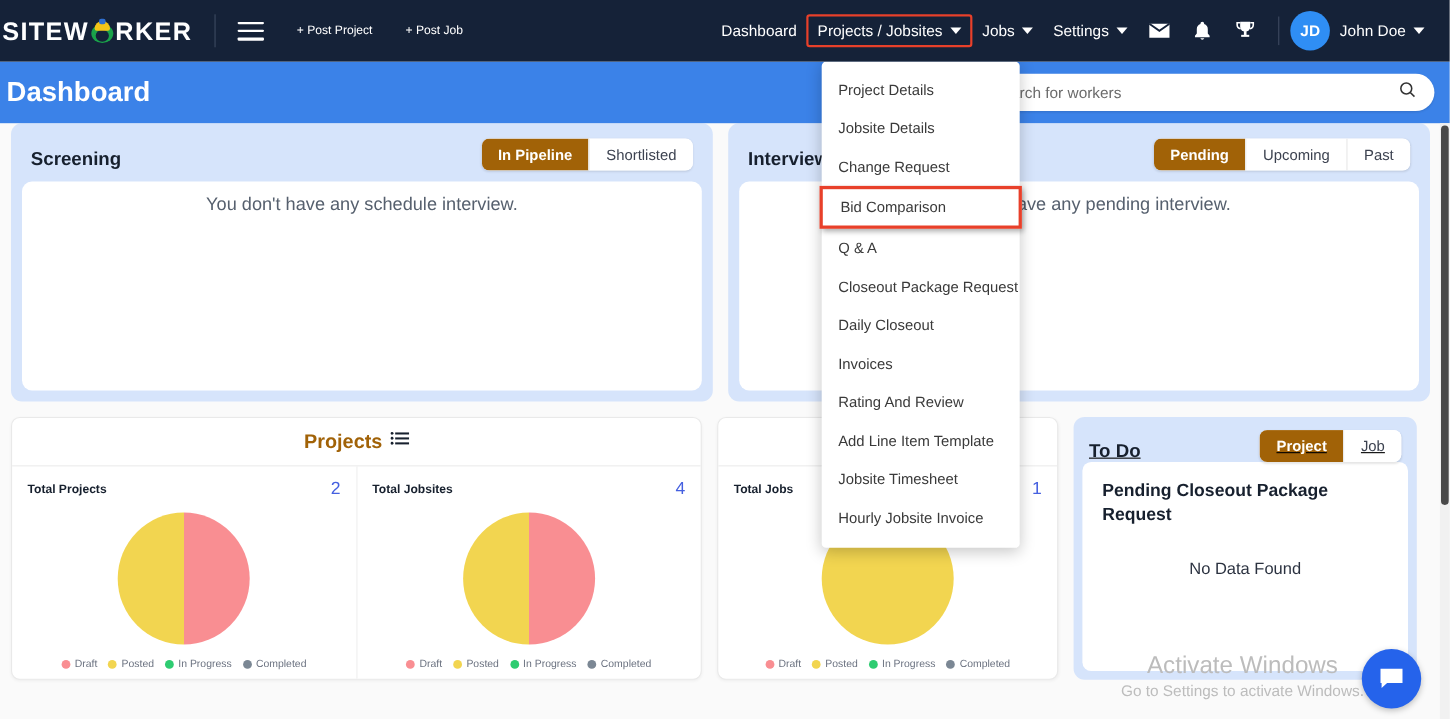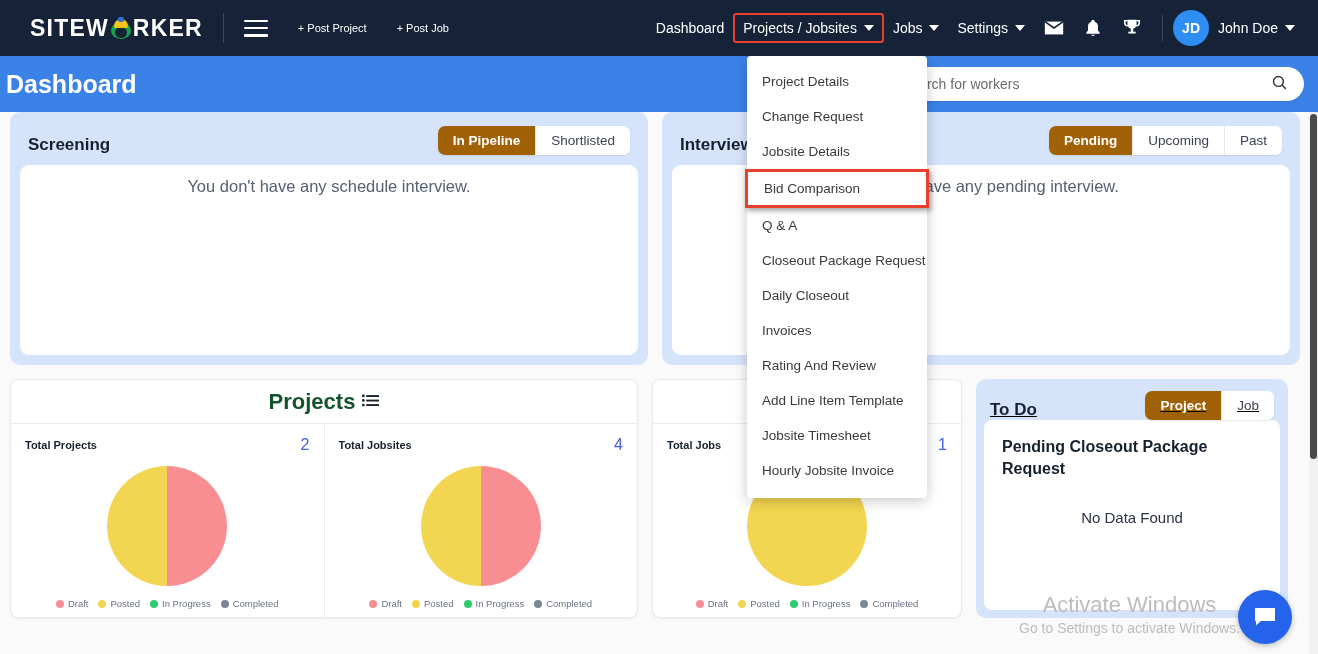--- a/index.html
+++ b/index.html
@@ -10,21 +10,21 @@
     overflow: hidden;
   }
   .app { position: relative; width: 1318px; height: 654px; background: #fafafa; }
 
   
   .topnav {
     position: absolute; top: 0; left: 0; width: 1318px; height: 56px;
     background: #152238; display: flex; align-items: center;
     z-index: 30;
   }
-  .logo-wrap { display: flex; align-items: center; padding-left: 30px; }
+  .logo-wrap { display: flex; align-items: center; padding-left: 2px; }
   .logo-text {
     color: #ffffff; font-size: 23px; font-weight: 700; letter-spacing: 1.2px;
     display: flex; align-items: center;
   }
   .logo-o {
     display: inline-block; position: relative;
     width: 22px; height: 22px; margin: 0 1px; vertical-align: middle;
   }
   .logo-o .helmet-body {
     position: absolute; left: 1px; top: 5px; width: 20px; height: 17px;
@@ -124,21 +124,21 @@
 
   
   .cards-row { display:flex; padding: 0 10px; gap: 14px; margin-top: 14px; }
   .card {
     background:#ffffff; border:1px solid #e9e9e9; border-radius: 8px;
     flex:1; min-width:0; box-shadow: 0 1px 3px rgba(0,0,0,.05);
   }
   .card-head {
     height: 44px; display:flex; align-items:center; justify-content:center;
     border-bottom: 1px solid #ececec;
-    font-size: 22px; font-weight:600; color:#14532d; gap: 7px;
+    font-size: 18px; font-weight:600; color:#a16207; gap: 7px;
   }
   .list-icon { display:inline-block; }
   .stats { display:flex; }
   .stat { flex:1; padding: 12px 14px 8px 14px; border-left:1px solid #efefef; }
   .stat:first-child { border-left:none; }
   .stat-head { display:flex; align-items:center; justify-content:space-between; }
   .stat-label { font-size: 11px; font-weight:700; color:#17202e; }
   .stat-value { font-size: 16px; color:#4560e0; font-weight:500; }
   .pie-wrap { display:flex; justify-content:center; margin-top: 12px; }
   .pie { width: 120px; height: 120px; border-radius:50%; }
@@ -470,22 +470,22 @@
     <svg width="26" height="22" viewBox="0 0 26 22" fill="#ffffff">
       <path d="M3 2h20v13H9l-5 4.5V15H3z"></path>
     </svg>
   </div>
 
   <div class="scrollbar-track"></div>
   <div class="scrollbar-thumb"></div>
 
   <div class="dropdown">
     <div class="menu-item">Project Details</div>
+    <div class="menu-item">Jobsite Details</div>
     <div class="menu-item">Change Request</div>
-    <div class="menu-item">Jobsite Details</div>
     <div class="menu-item highlight">Bid Comparison</div>
     <div class="menu-item">Q &amp; A</div>
     <div class="menu-item">Closeout Package Request</div>
     <div class="menu-item">Daily Closeout</div>
     <div class="menu-item">Invoices</div>
     <div class="menu-item">Rating And Review</div>
     <div class="menu-item">Add Line Item Template</div>
     <div class="menu-item">Jobsite Timesheet</div>
     <div class="menu-item">Hourly Jobsite Invoice</div>
   </div>

